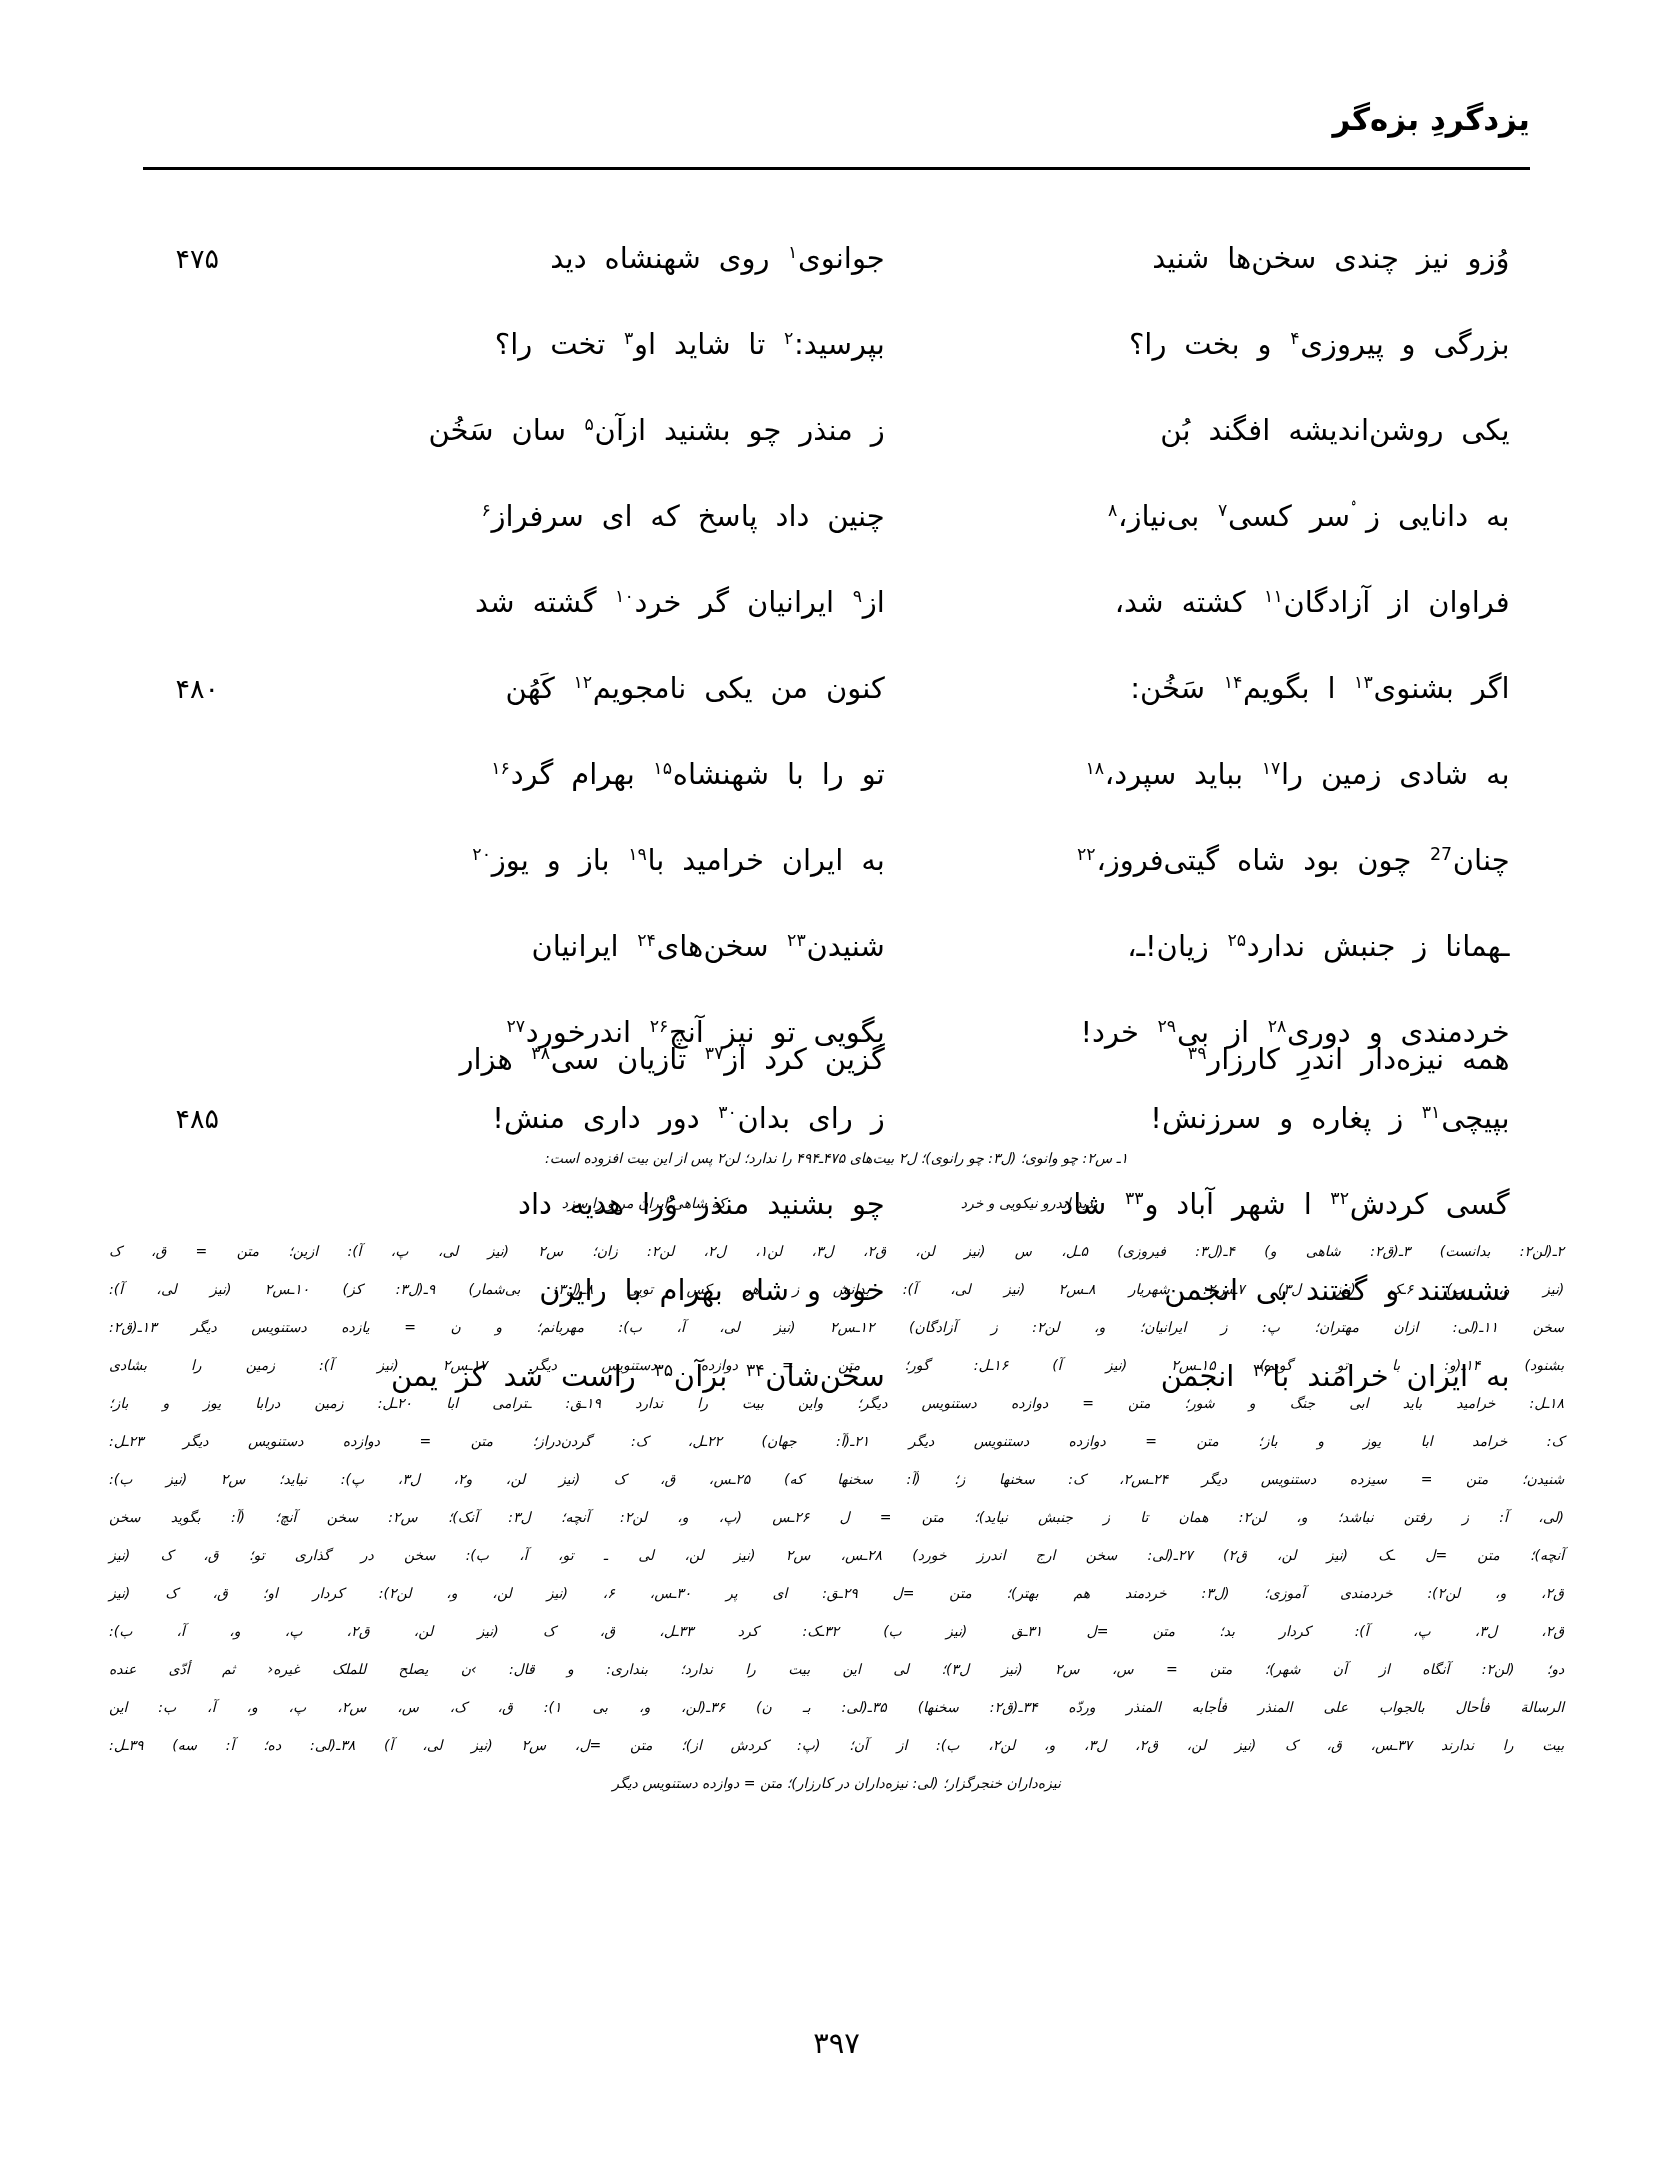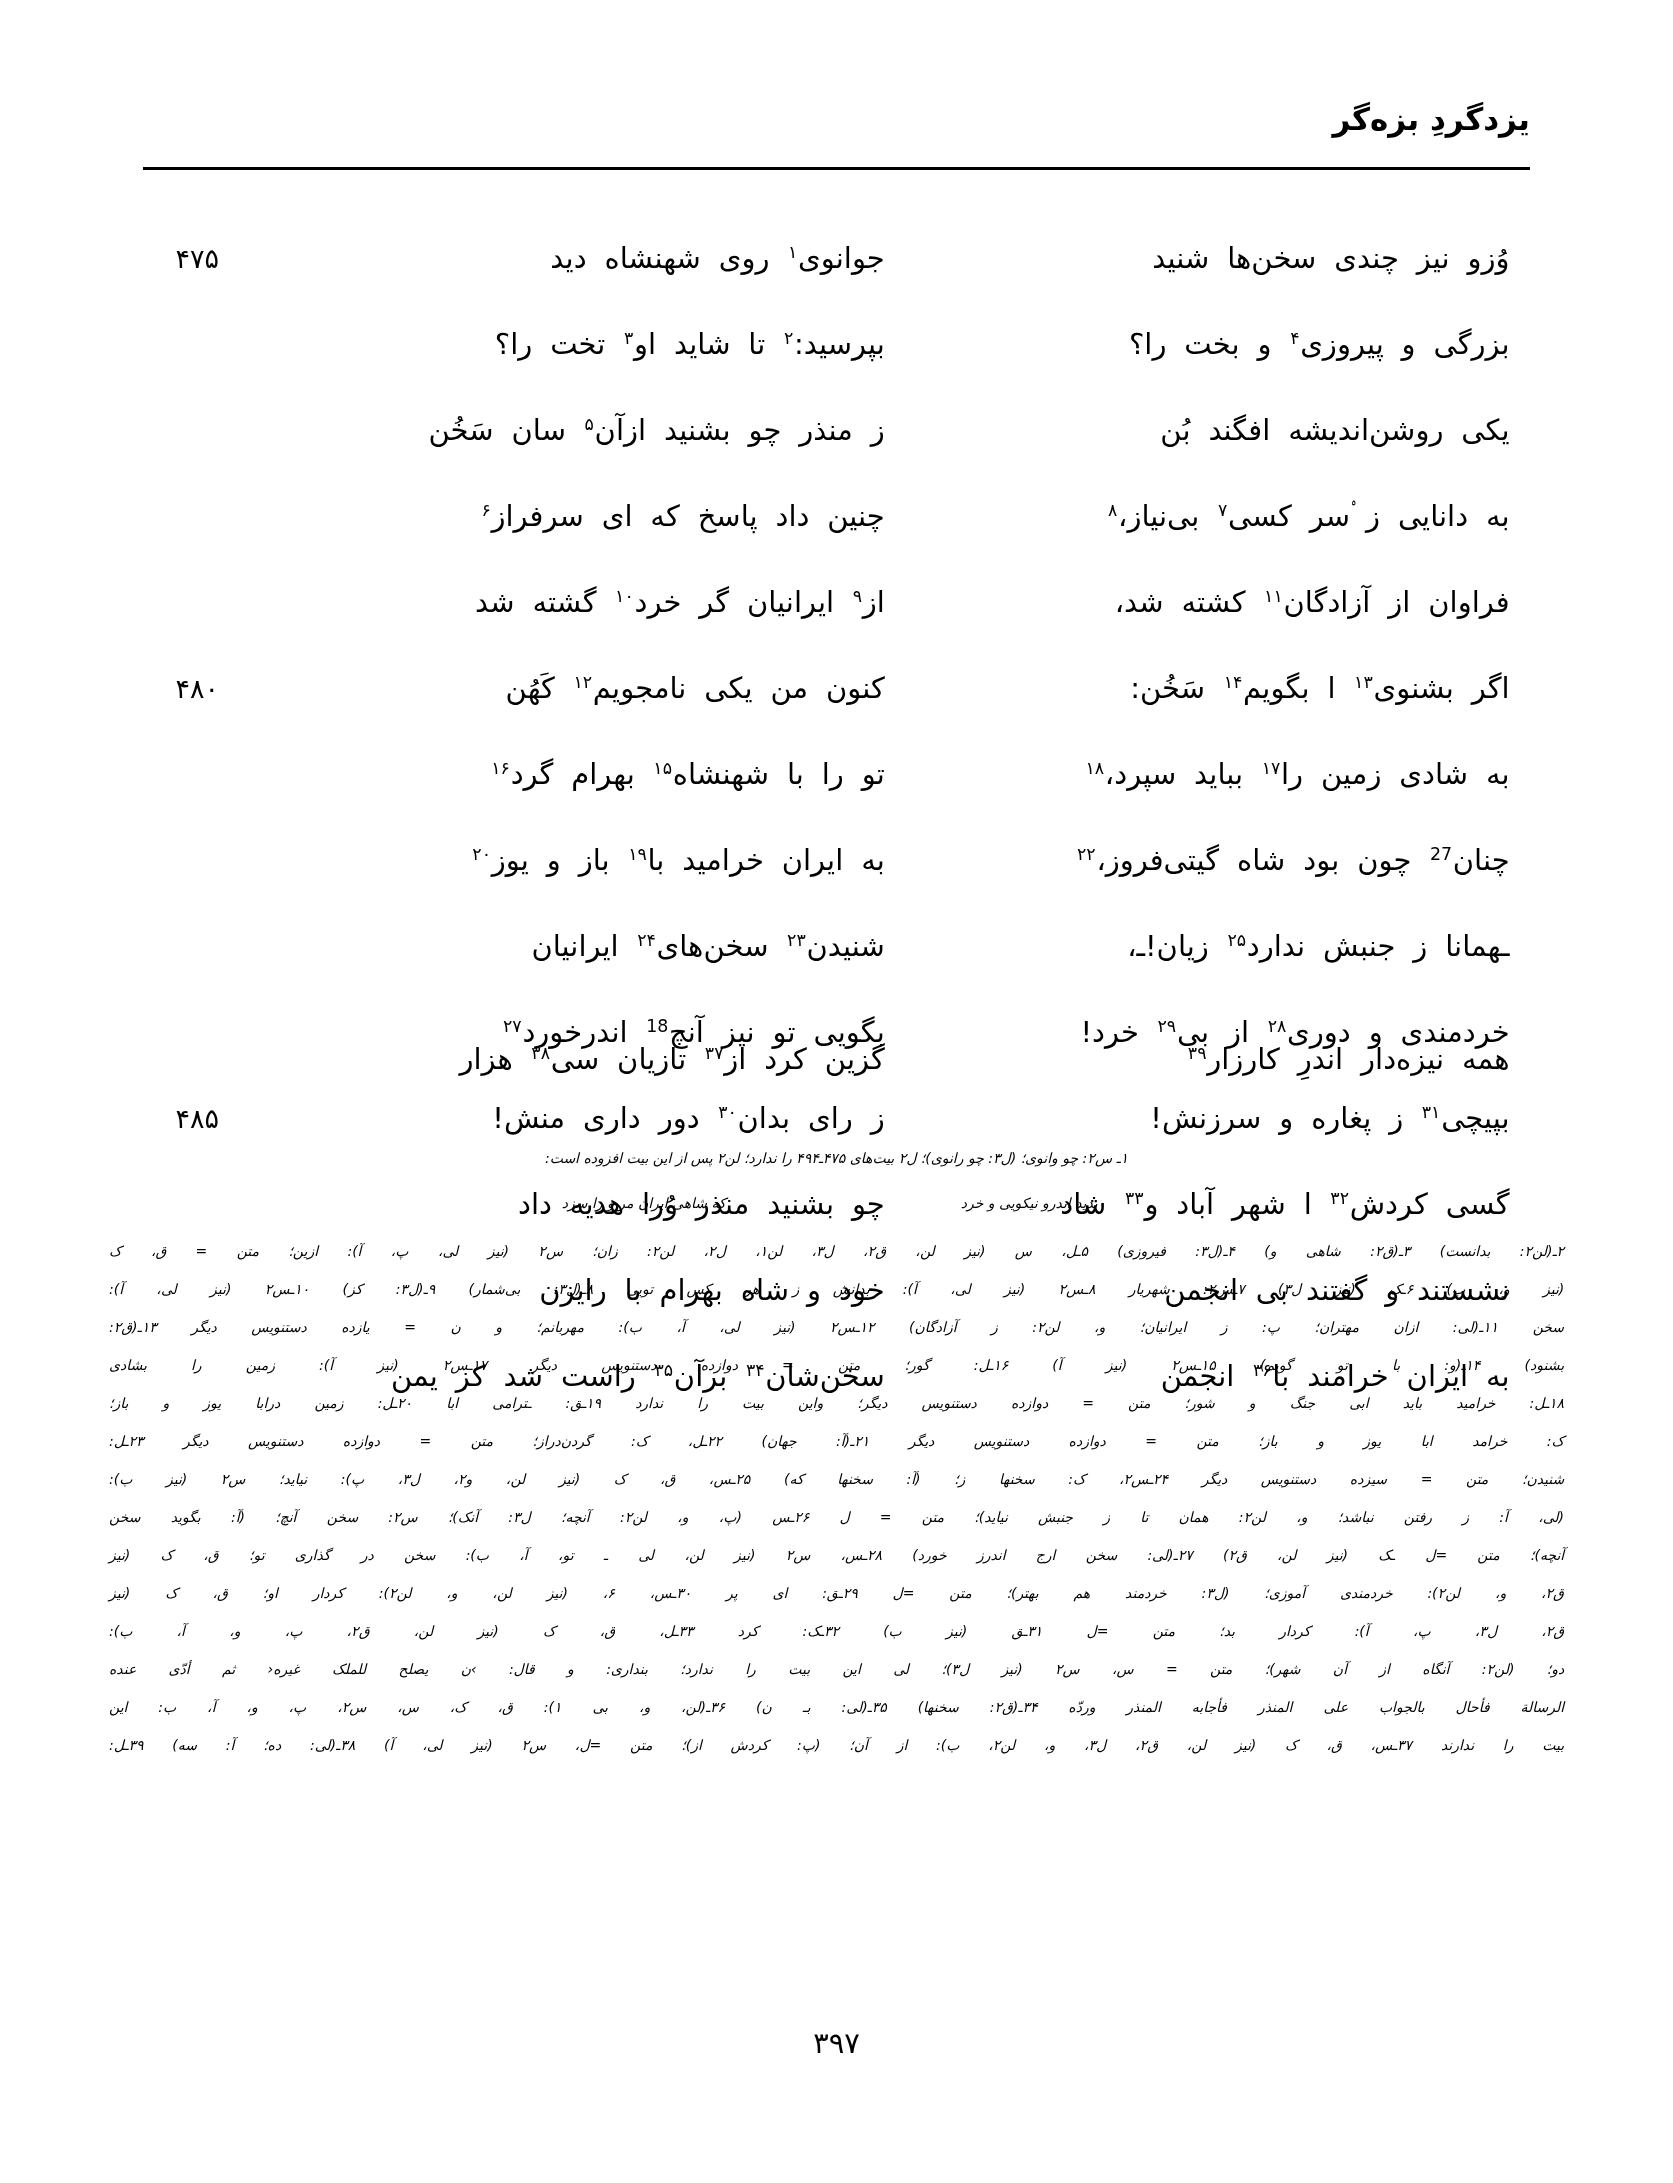--- a/index.html
+++ b/index.html
@@ -199,21 +199,21 @@
         <div class="hemistich h-right"><span class="spread">به ایران خرامید با<span class="sup">۱۹</span> باز و یوز<span class="sup">۲۰</span></span></div>
         <div class="num-col"></div>
       </div>
       <div class="beyt">
         <div class="hemistich h-left"><span class="spread">ـهمانا ز جنبش ندارد<span class="sup">۲۵</span> زیان!ـ،</span></div>
         <div class="hemistich h-right"><span class="spread">شنیدن<span class="sup">۲۳</span> سخن‌های<span class="sup">۲۴</span> ایرانیان</span></div>
         <div class="num-col"></div>
       </div>
       <div class="beyt">
         <div class="hemistich h-left"><span class="spread">خردمندی و دوری<span class="sup">۲۸</span> از بی<span class="sup">۲۹</span> خرد!</span></div>
-        <div class="hemistich h-right"><span class="spread">بگویی تو نیز آنچ<span class="sup">18</span> اندرخورد<span class="sup">۲۷</span></span></div>
+        <div class="hemistich h-right"><span class="spread">بگویی تو نیز آنچ<span class="sup">۲۶</span> اندرخورد<span class="sup">۲۷</span></span></div>
         <div class="num-col"></div>
       </div>
       <div class="beyt">
         <div class="hemistich h-left"><span class="spread">بپیچی<span class="sup">۳۱</span> ز پغاره و سرزنش!</span></div>
         <div class="hemistich h-right"><span class="spread">ز رای بدان<span class="sup">۳۰</span> دور داری منش!</span></div>
         <div class="num-col">۴۸۵</div>
       </div>
       <div class="beyt">
         <div class="hemistich h-left"><span class="spread">گسی کردش<span class="sup">۳۲</span> ا شهر آباد و<span class="sup">۳۳</span> شاد</span></div>
         <div class="hemistich h-right"><span class="spread">چو بشنید منذر وُرا هدیه داد</span></div>
@@ -251,19 +251,20 @@
         <div class="app-line"><span>۱۸ـل:</span> <span>خرامید</span> <span>باید</span> <span>ابی</span> <span>جنگ</span> <span>و</span> <span>شور؛</span> <span>متن</span> <span>=</span> <span>دوازده</span> <span>دستنویس</span> <span>دیگر؛</span> <span>واین</span> <span>بیت</span> <span>را</span> <span>ندارد</span> <span>۱۹ـق:</span> <span>ـترامی</span> <span>ابا</span> <span>۲۰ـل:</span> <span>زمین</span> <span>درابا</span> <span>یوز</span> <span>و</span> <span>باز؛</span></div>
         <div class="app-line"><span>ک:</span> <span>خرامد</span> <span>ابا</span> <span>یوز</span> <span>و</span> <span>باز؛</span> <span>متن</span> <span>=</span> <span>دوازده</span> <span>دستنویس</span> <span>دیگر</span> <span>۲۱ـ(آ:</span> <span>جهان)</span> <span>۲۲ـل،</span> <span>ک:</span> <span>گردن‌دراز؛</span> <span>متن</span> <span>=</span> <span>دوازده</span> <span>دستنویس</span> <span>دیگر</span> <span>۲۳ـل:</span></div>
         <div class="app-line"><span>شنیدن؛</span> <span>متن</span> <span>=</span> <span>سیزده</span> <span>دستنویس</span> <span>دیگر</span> <span>۲۴ـس۲،</span> <span>ک:</span> <span>سخنها</span> <span>ز؛</span> <span>(آ:</span> <span>سخنها</span> <span>که)</span> <span>۲۵ـس،</span> <span>ق،</span> <span>ک</span> <span>(نیز</span> <span>لن،</span> <span>و۲،</span> <span>ل۳،</span> <span>پ):</span> <span>نیاید؛</span> <span>س۲</span> <span>(نیز</span> <span>ب):</span></div>
         <div class="app-line"><span>(لی،</span> <span>آ:</span> <span>ز</span> <span>رفتن</span> <span>نباشد؛</span> <span>و،</span> <span>لن۲:</span> <span>همان</span> <span>تا</span> <span>ز</span> <span>جنبش</span> <span>نیاید)؛</span> <span>متن</span> <span>=</span> <span>ل</span> <span>۲۶ـس</span> <span>(پ،</span> <span>و،</span> <span>لن۲:</span> <span>آنچه؛</span> <span>ل۳:</span> <span>آنک)؛</span> <span>س۲:</span> <span>سخن</span> <span>آنچ؛</span> <span>(آ:</span> <span>بگوید</span> <span>سخن</span></div>
         <div class="app-line"><span>آنچه)؛</span> <span>متن</span> <span>=ل</span> <span>ـک</span> <span>(نیز</span> <span>لن،</span> <span>ق۲)</span> <span>۲۷ـ(لی:</span> <span>سخن</span> <span>ارج</span> <span>اندرز</span> <span>خورد)</span> <span>۲۸ـس،</span> <span>س۲</span> <span>(نیز</span> <span>لن،</span> <span>لی</span> <span>ـ</span> <span>تو،</span> <span>آ،</span> <span>ب):</span> <span>سخن</span> <span>در</span> <span>گذاری</span> <span>تو؛</span> <span>ق،</span> <span>ک</span> <span>(نیز</span></div>
         <div class="app-line"><span>ق۲،</span> <span>و،</span> <span>لن۲):</span> <span>خردمندی</span> <span>آموزی؛</span> <span>(ل۳:</span> <span>خردمند</span> <span>هم</span> <span>بهتر)؛</span> <span>متن</span> <span>=ل</span> <span>۲۹ـق:</span> <span>ای</span> <span>پر</span> <span>۳۰ـس،</span> <span>۶،</span> <span>(نیز</span> <span>لن،</span> <span>و،</span> <span>لن۲):</span> <span>کردار</span> <span>او؛</span> <span>ق،</span> <span>ک</span> <span>(نیز</span></div>
         <div class="app-line"><span>ق۲،</span> <span>ل۳،</span> <span>پ،</span> <span>آ):</span> <span>کردار</span> <span>بد؛</span> <span>متن</span> <span>=ل</span> <span>۳۱ـق</span> <span>(نیز</span> <span>ب)</span> <span>۳۲ـک:</span> <span>کرد</span> <span>۳۳ـل،</span> <span>ق،</span> <span>ک</span> <span>(نیز</span> <span>لن،</span> <span>ق۲،</span> <span>پ،</span> <span>و،</span> <span>آ،</span> <span>ب):</span></div>
         <div class="app-line"><span>دو؛</span> <span>(لن۲:</span> <span>آنگاه</span> <span>از</span> <span>آن</span> <span>شهر)؛</span> <span>متن</span> <span>=</span> <span>س،</span> <span>س۲</span> <span>(نیز</span> <span>ل۳)؛</span> <span>لی</span> <span>این</span> <span>بیت</span> <span>را</span> <span>ندارد؛</span> <span>بنداری:</span> <span>و</span> <span>قال:</span> <span>›ن</span> <span>یصلح</span> <span>للملک</span> <span>غیره‹</span> <span>ثم</span> <span>أدّی</span> <span>عنده</span></div>
         <div class="app-line"><span>الرسالة</span> <span>فأحال</span> <span>بالجواب</span> <span>علی</span> <span>المنذر</span> <span>فأجابه</span> <span>المنذر</span> <span>وردّه</span> <span>۳۴ـ(ق۲:</span> <span>سخنها)</span> <span>۳۵ـ(لی:</span> <span>بـ</span> <span>ن)</span> <span>۳۶ـ(لن،</span> <span>و،</span> <span>بی</span> <span>۱):</span> <span>ق،</span> <span>ک،</span> <span>س،</span> <span>س۲،</span> <span>پ،</span> <span>و،</span> <span>آ،</span> <span>ب:</span> <span>این</span></div>
         <div class="app-line"><span>بیت</span> <span>را</span> <span>ندارند</span> <span>۳۷ـس،</span> <span>ق،</span> <span>ک</span> <span>(نیز</span> <span>لن،</span> <span>ق۲،</span> <span>ل۳،</span> <span>و،</span> <span>لن۲،</span> <span>ب):</span> <span>از</span> <span>آن؛</span> <span>(پ:</span> <span>کردش</span> <span>از)؛</span> <span>متن</span> <span>=ل،</span> <span>س۲</span> <span>(نیز</span> <span>لی،</span> <span>آ)</span> <span>۳۸ـ(لی:</span> <span>ده؛</span> <span>آ:</span> <span>سه)</span> <span>۳۹ـل:</span></div>
+        <div class="app-line app-last"><span>نیزه‌داران</span> <span>خنجرگزار؛</span> <span>(لی:</span> <span>نیزه‌داران</span> <span>در</span> <span>کارزار)؛</span> <span>متن</span> <span>=</span> <span>دوازده</span> <span>دستنویس</span> <span>دیگر</span></div>
       </div>
   </div>
 
   <div class="folio">۳۹۷</div>
 
 </div>
 
 
 </body></html>

